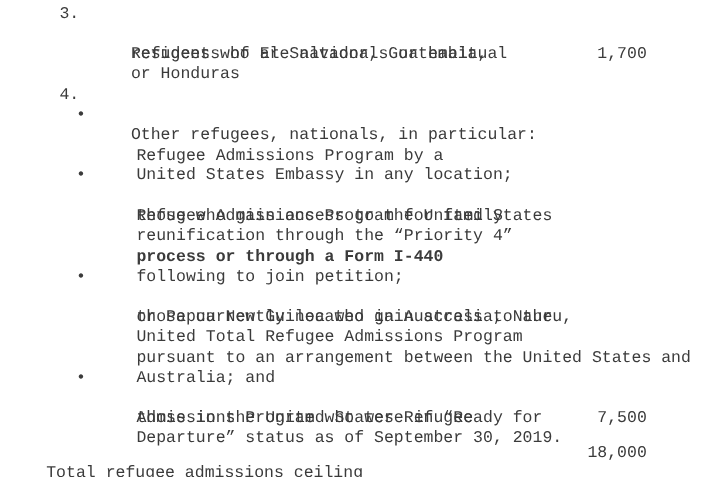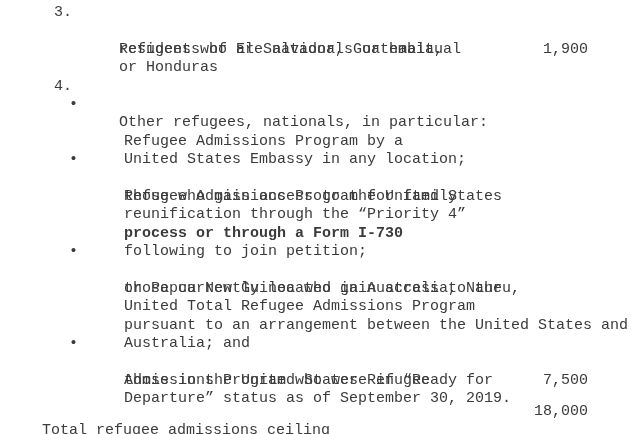--- a/index.html
+++ b/index.html
@@ -55,21 +55,21 @@
 
   <div class="line indent-num">
     <span class="num">3.</span>
     <span>Refugees who are nationals or habitual</span>
   </div>
   <div class="line indent-num">
     <span>residents of El Salvador, Guatemala,</span>
   </div>
   <div class="line indent-num">
     <span>or Honduras</span>
-    <span class="amount">1,900</span>
+    <span class="amount">1,700</span>
   </div>
 
   <div class="spacer"></div>
 
   <div class="line indent-num">
     <span class="num">4.</span>
     <span>Other refugees, nationals, in particular:</span>
   </div>
 
   <div class="line indent-bullet">
@@ -86,21 +86,21 @@
     <span class="bullet">•</span>
     <span>those who gain access to the United States</span>
   </div>
   <div class="line indent-bullet">
     <span>Refugee Admissions Program for family</span>
   </div>
   <div class="line indent-bullet">
     <span>reunification through the “Priority 4”</span>
   </div>
   <div class="line indent-bullet">
-    <span class="bold">process or through a Form I-730</span>
+    <span class="bold">process or through a Form I-440</span>
   </div>
   <div class="line indent-bullet">
     <span>following to join petition;</span>
   </div>
 
   <div class="line indent-bullet">
     <span class="bullet">•</span>
     <span>those currently located in Australia, Nauru,</span>
   </div>
   <div class="line indent-bullet">

